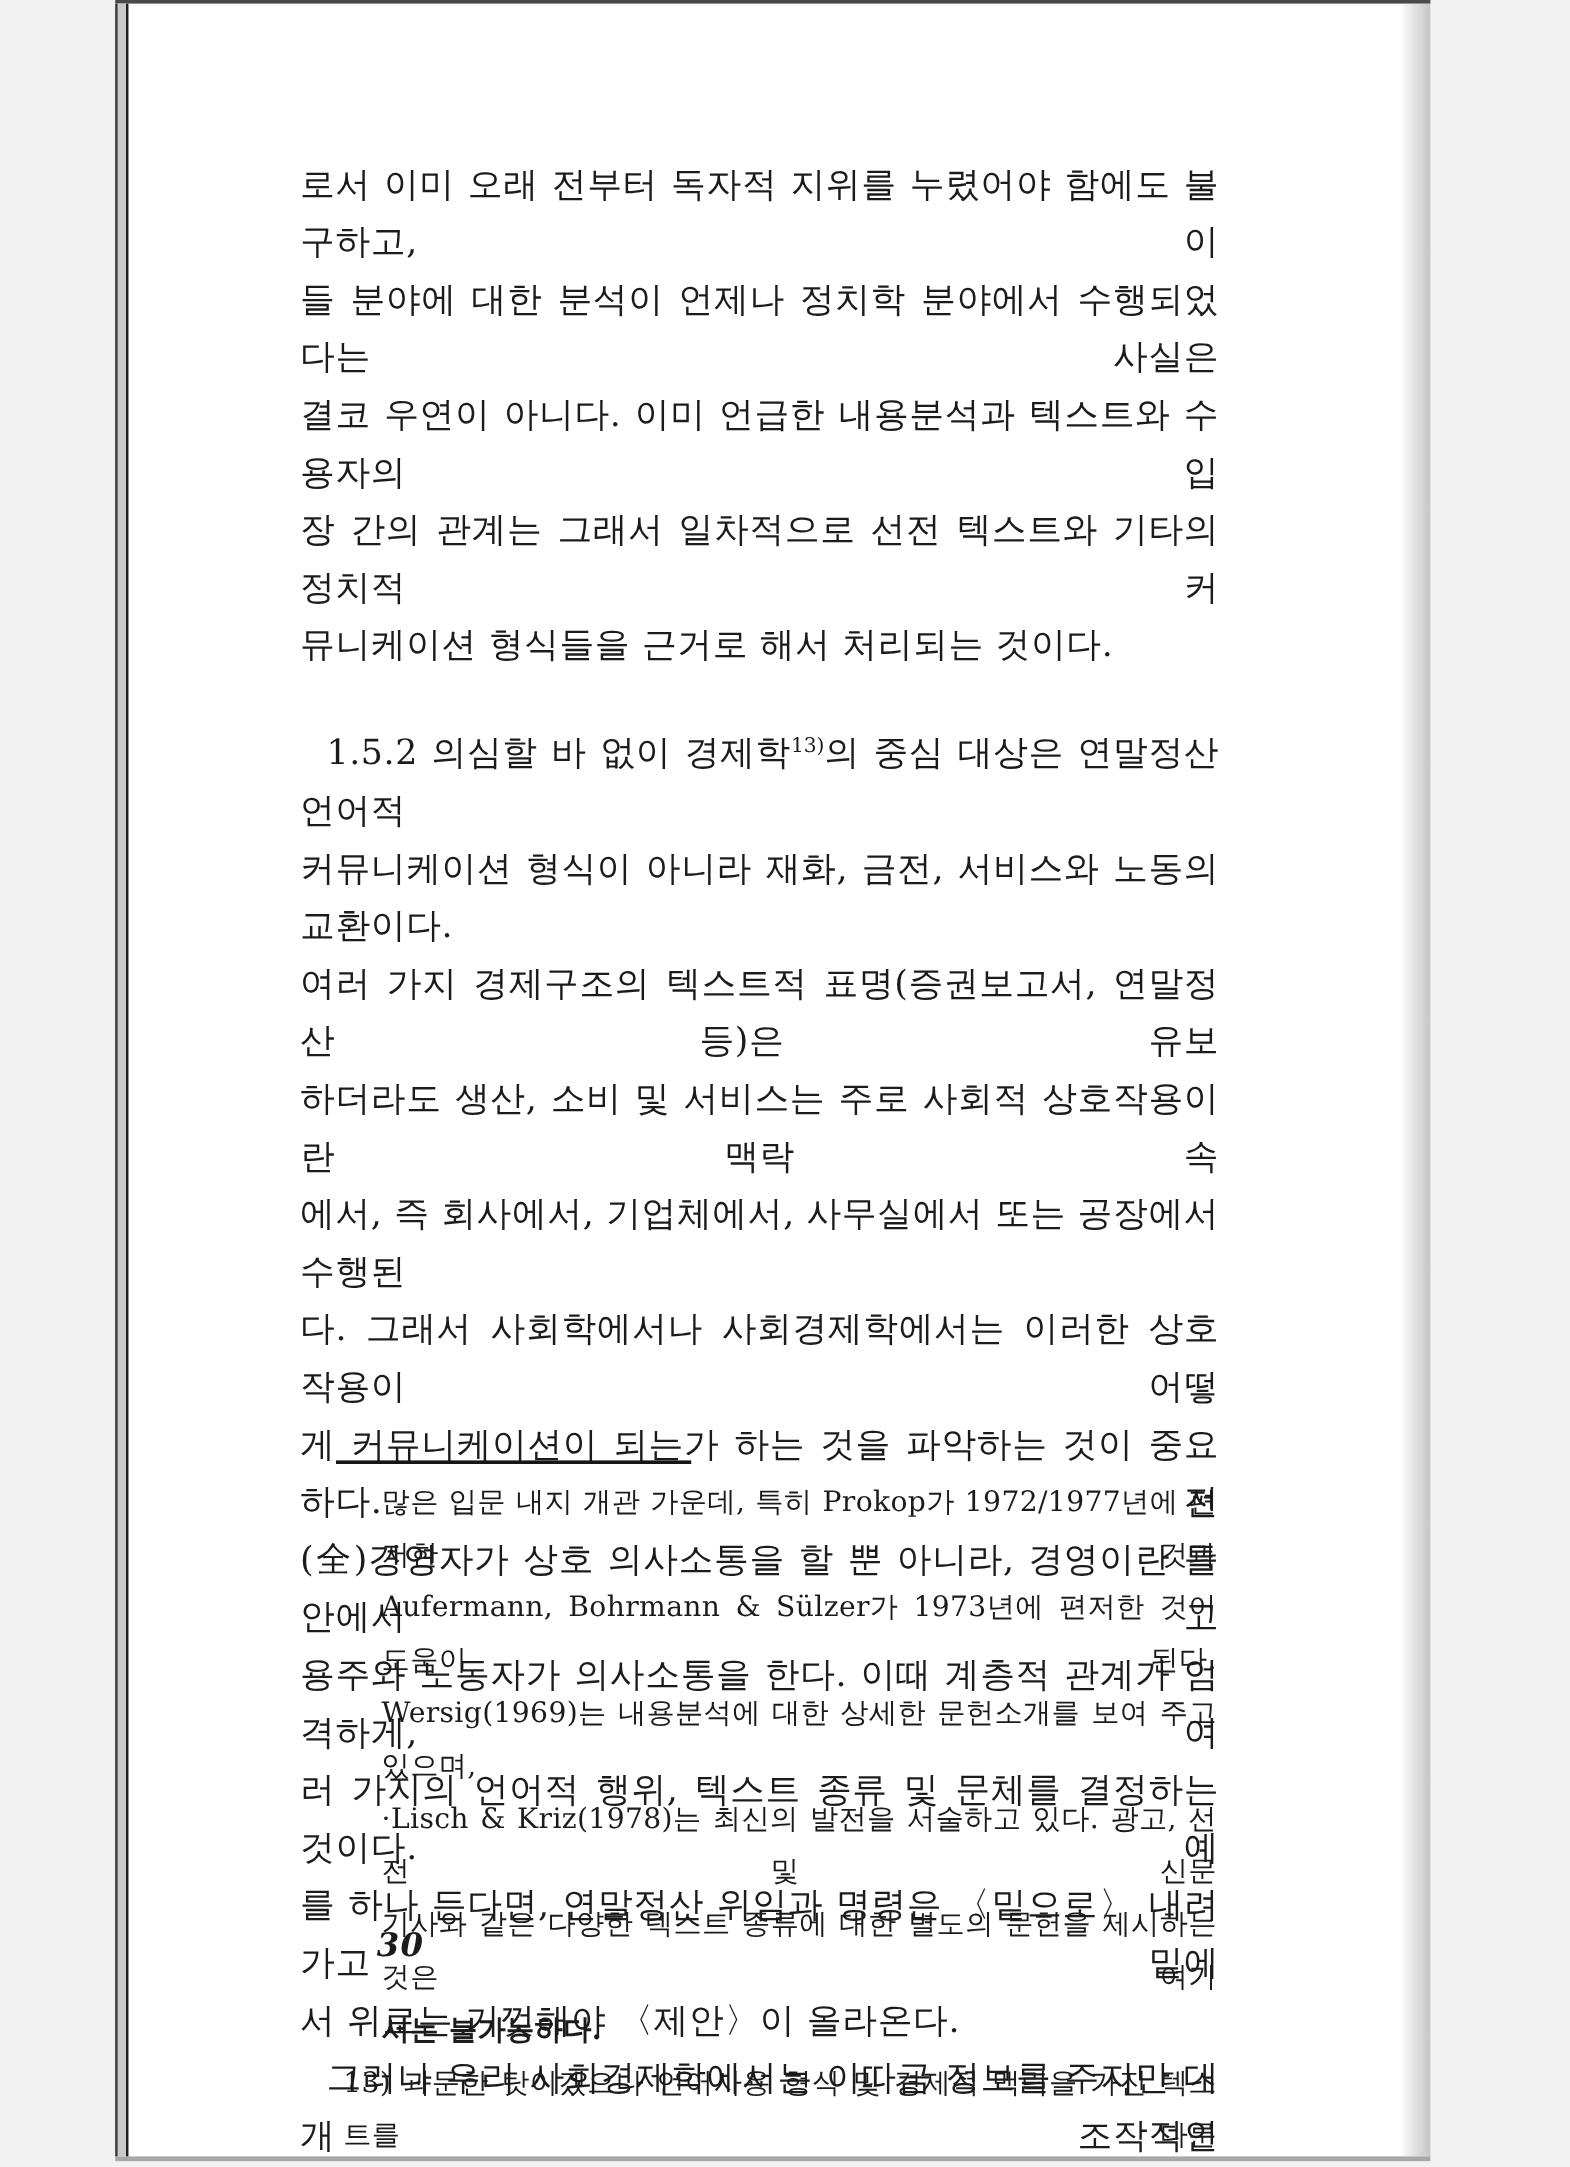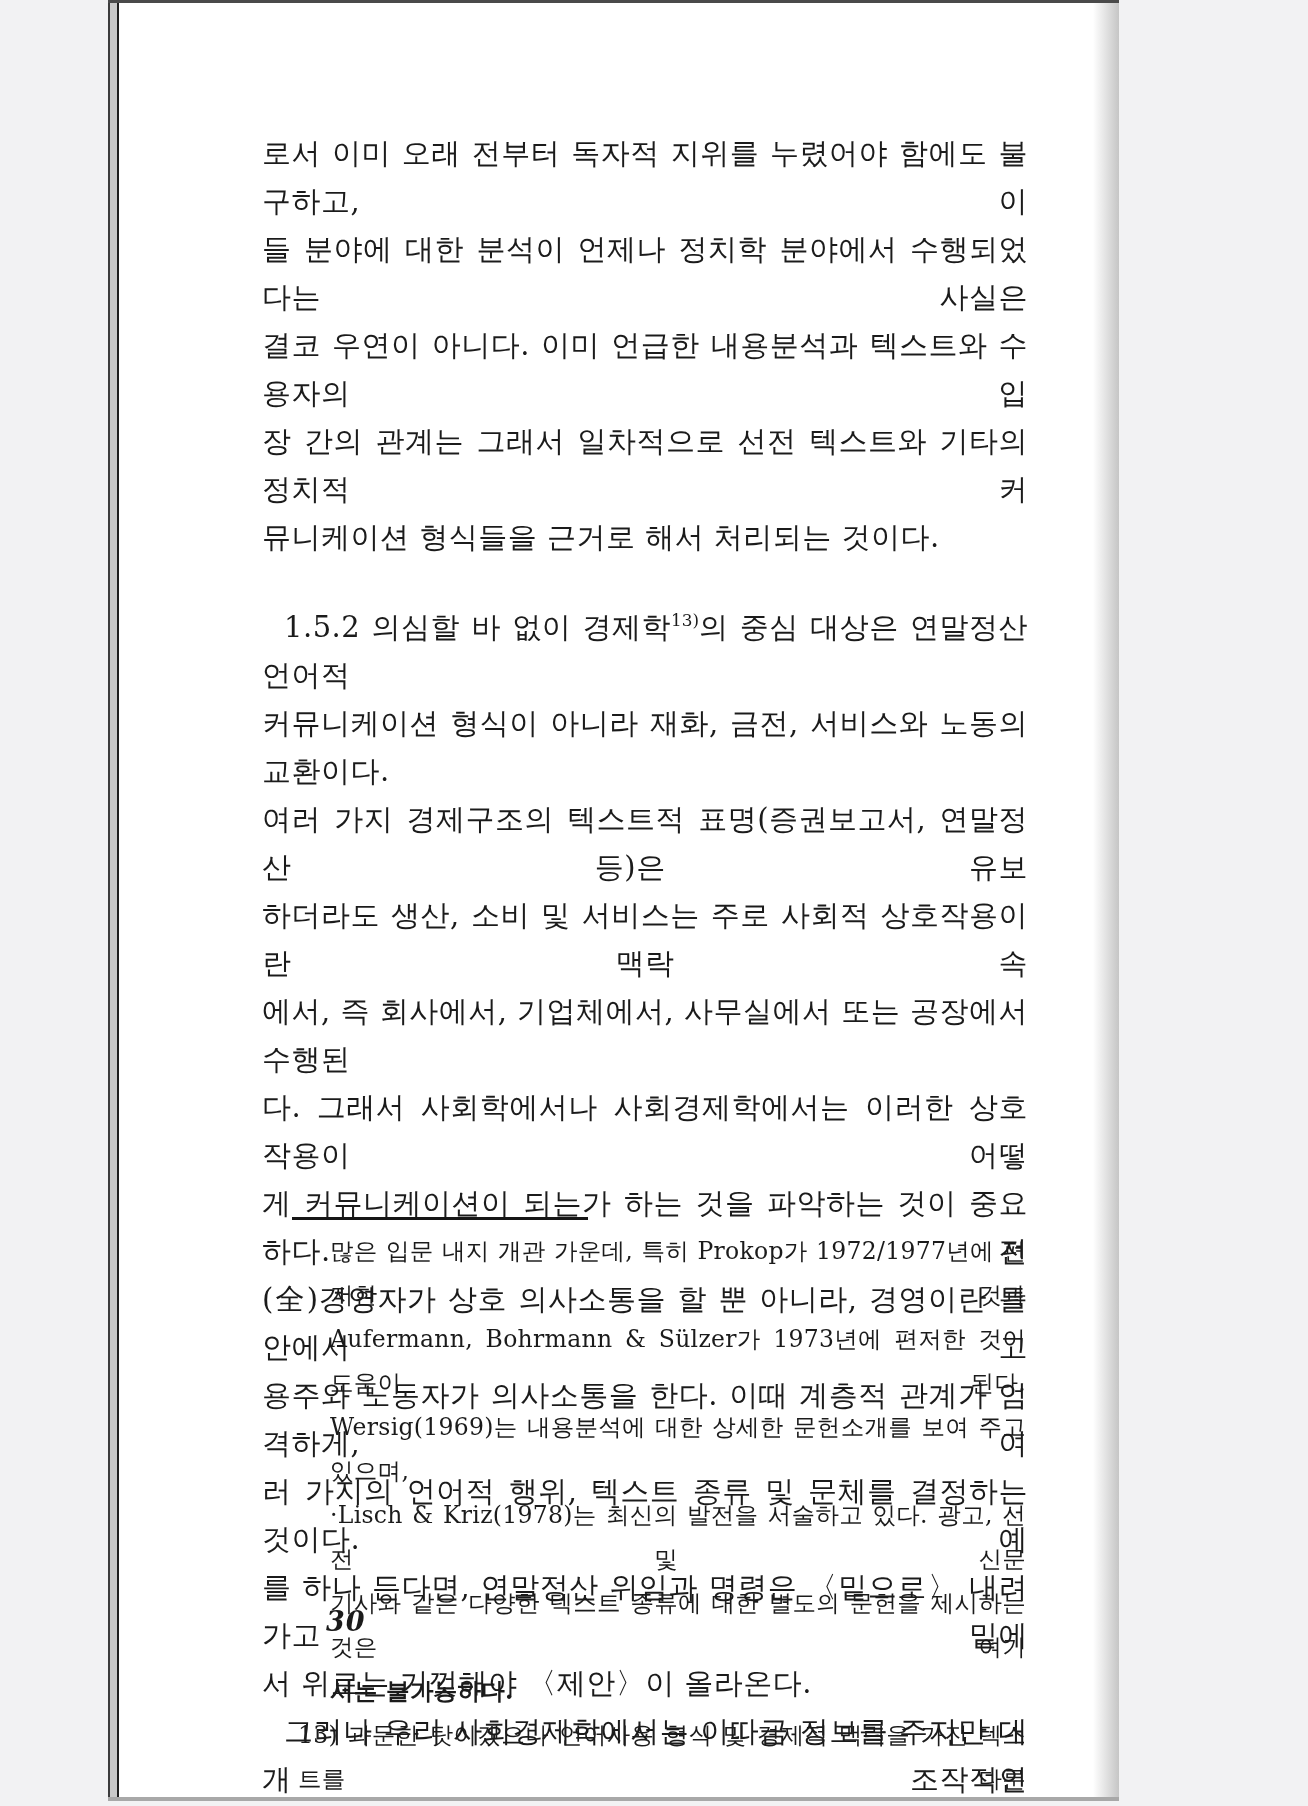--- a/index.html
+++ b/index.html
@@ -5,22 +5,22 @@
   html, body { margin: 0; padding: 0; }
   body {
     width: 1308px; height: 1806px;
     background: #f2f2f3;
     position: relative;
     overflow: hidden;
     font-family: "DejaVu Serif", "Liberation Serif", serif;
     color: #1b1b1b;
   }
   .page {
-    position: absolute; left: 108px; top: 0;
-    width: 1011px; height: 1801px;
+    position: absolute; left: 96px; top: 0;
+    width: 1096px; height: 1801px;
     background: #ffffff;
     border-top: 3px solid #4a4a4a;
     border-bottom: 4px solid #a8a8a8;
     box-sizing: border-box;
   }
   .book-edge {
     position: absolute; left: 0; top: 0;
     width: 11px; height: 100%;
     background: #c9c9c9;
     border-left: 2px solid #3c3c3c;

